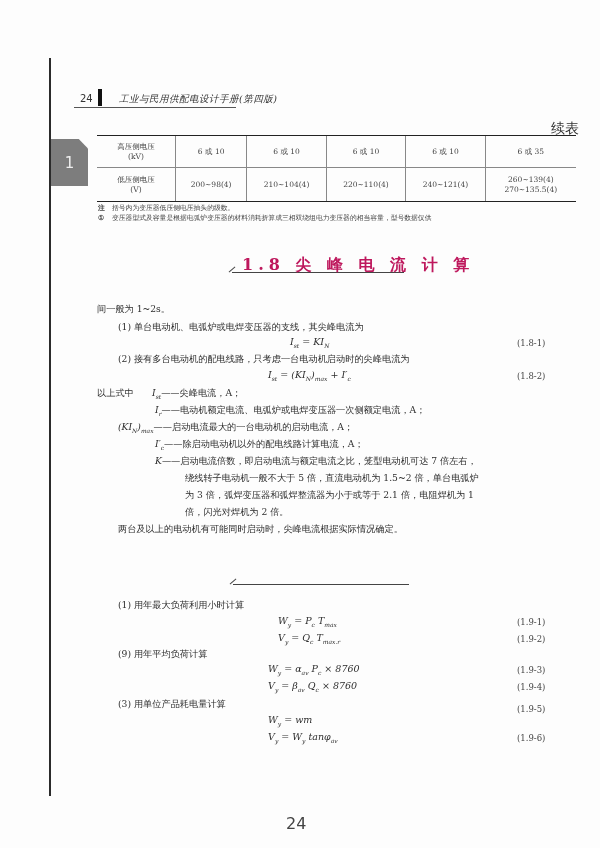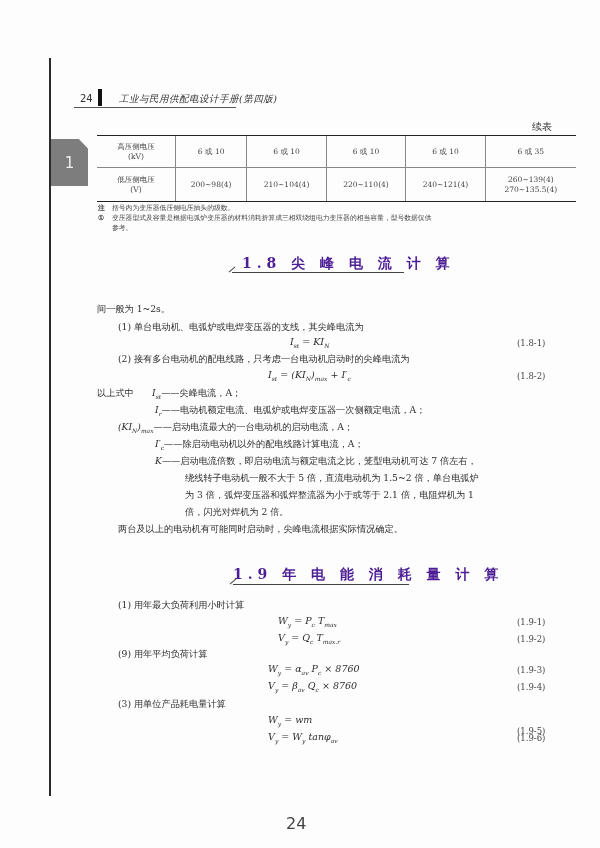--- a/index.html
+++ b/index.html
@@ -14,32 +14,32 @@
     clip-path: polygon(0 0, 75% 0, 100% 20%, 100% 100%, 0 100%);
     color: #eeeeee; font-family: "DejaVu Sans", sans-serif; font-size: 15px;
     display: flex; align-items: center; justify-content: center;
   }
   .running-head { position: absolute; left: 74px; top: 92px; width: 162px; height: 16px; }
   .rh-pagenum { position: absolute; left: 6px; top: 1px; font-family: "DejaVu Sans", sans-serif; font-size: 10px; color: #333; }
   .rh-bar { position: absolute; left: 24px; top: -3px; width: 4px; height: 17px; background: #111; }
   .rh-title { position: absolute; left: 38px; top: 1px; font-size: 9.5px; font-style: italic; color: #333; white-space: nowrap; letter-spacing: 0.5px; margin-left: 7px; }
   .rh-rule { position: absolute; left: 0; top: 15px; width: 162px; height: 1px; background: #555; }
 
-  .cont-label { position: absolute; left: 532px; top: 120px; font-size: 10px; color: #333; }
+  .cont-label { position: absolute; left: 551px; top: 120px; font-size: 14px; color: #333; }
   table.data-table { position: absolute; left: 97px; top: 135px; width: 479px; border-collapse: collapse; font-size: 7.5px; color: #444; }
   table.data-table td { border-left: 1px solid #888; text-align: center; padding: 0; }
   table.data-table td:first-child { border-left: none; }
   table.data-table tr.r1 td { height: 31px; border-top: 1.5px solid #222; }
   table.data-table tr.r2 td { height: 33px; border-top: 1px solid #888; border-bottom: 1.5px solid #222; }
   .tbl-note { position: absolute; left: 98px; top: 203px; font-size: 6.8px; color: #444; line-height: 10px; width: 470px; }
   .tbl-note .n-row { display: flex; }
   .tbl-note .n-mark { width: 14px; flex: none; font-weight: bold; }
   .tbl-note .n-indent { padding-left: 14px; }
 
-  .section-title { position: absolute; font-weight: bold; font-size: 14px; color: #4c1d95; letter-spacing: 5px; white-space: nowrap; }
+  .section-title { position: absolute; font-weight: bold; font-size: 16px; color: #be185d; letter-spacing: 5px; white-space: nowrap; }
   .section-rule { position: absolute; height: 1px; background: #444; }
   .section-slash { position: absolute; width: 8px; height: 1px; background: #444; transform: rotate(-40deg); }
 
   .p { position: absolute; font-size: 9.2px; color: #2d2d2d; white-space: nowrap; line-height: 13px; }
   .eq { position: absolute; font-size: 9.5px; font-style: italic; color: #2d2d2d; white-space: nowrap; }
   .eqno { position: absolute; left: 517px; font-size: 8.5px; color: #444; white-space: nowrap; }
   .footer-num { position: absolute; left: 286px; top: 814px; font-family: "DejaVu Sans", sans-serif; font-size: 16px; color: #444; }
   .sym { font-style: italic; }
 </style>
 </head>
@@ -89,21 +89,20 @@
 
   <div class="tbl-note">
     <div class="n-row">
         <span class="n-mark">注</span>
         <span>括号内为变压器低压侧电压抽头的级数。</span>
       </div>
     <div class="n-row">
         <span class="n-mark">①</span>
         <span>变压器型式及容量是根据电弧炉变压器的材料消耗折算成三相双绕组电力变压器的相当容量，型号数据仅供</span>
       </div>
-    <div class="n-indent">参考。</div>
   </div>
 
   <div class="section-slash" style="left:228px;top:269px"></div>
   <div class="section-rule" style="left:232px;top:272px;width:172px"></div>
   <div class="section-title" style="left:242px;top:255px">1.8  尖 峰 电 流 计 算</div>
 
   <div class="p" style="left:97px;top:302px">间一般为 1~2s。</div>
   <div class="p" style="left:118px;top:320px">(1) 单台电动机、电弧炉或电焊变压器的支线，其尖峰电流为</div>
   <div class="eq" style="left:290px;top:336px">I<sub style="font-size:6px">st</sub> = KI<sub style="font-size:6px">N</sub></div>
   <div class="eqno" style="top:338px">(1.8-1)</div>
@@ -117,34 +116,33 @@
   <div class="p" style="left:118px;top:420px"><span class="sym">(KI<sub style="font-size:6px">N</sub>)<sub style="font-size:6px">max</sub></span><span>——启动电流最大的一台电动机的启动电流，A；</span></div>
   <div class="p" style="left:155px;top:437px"><span class="sym">I′<sub style="font-size:6px">c</sub></span><span>——除启动电动机以外的配电线路计算电流，A；</span></div>
   <div class="p" style="left:155px;top:454px"><span class="sym">K</span><span>——启动电流倍数，即启动电流与额定电流之比，笼型电动机可达 7 倍左右，</span></div>
   <div class="p" style="left:185px;top:471px">绕线转子电动机一般不大于 5 倍，直流电动机为 1.5~2 倍，单台电弧炉</div>
   <div class="p" style="left:185px;top:488px">为 3 倍，弧焊变压器和弧焊整流器为小于或等于 2.1 倍，电阻焊机为 1</div>
   <div class="p" style="left:185px;top:505px">倍，闪光对焊机为 2 倍。</div>
   <div class="p" style="left:118px;top:522px">两台及以上的电动机有可能同时启动时，尖峰电流根据实际情况确定。</div>
 
   <div class="section-slash" style="left:229px;top:581px"></div>
   <div class="section-rule" style="left:233px;top:584px;width:176px"></div>
-  <div class="section-title" style="left:233px;top:566px">1.9  年 电 能 消 耗 量 计 算</div>
 
   <div class="p" style="left:118px;top:598px">(1) 用年最大负荷利用小时计算</div>
   <div class="eq" style="left:278px;top:615px">W<sub style="font-size:6px">y</sub> = P<sub style="font-size:6px">c</sub> T<sub style="font-size:6px">max</sub></div>
   <div class="eqno" style="top:617px">(1.9-1)</div>
   <div class="eq" style="left:278px;top:632px">V<sub style="font-size:6px">y</sub> = Q<sub style="font-size:6px">c</sub> T<sub style="font-size:6px">max.r</sub></div>
   <div class="eqno" style="top:634px">(1.9-2)</div>
 
   <div class="p" style="left:118px;top:647px">(9) 用年平均负荷计算</div>
   <div class="eq" style="left:268px;top:663px">W<sub style="font-size:6px">y</sub> = α<sub style="font-size:6px">av</sub> P<sub style="font-size:6px">c</sub> × 8760</div>
   <div class="eqno" style="top:665px">(1.9-3)</div>
   <div class="eq" style="left:268px;top:680px">V<sub style="font-size:6px">y</sub> = β<sub style="font-size:6px">av</sub> Q<sub style="font-size:6px">c</sub> × 8760</div>
   <div class="eqno" style="top:682px">(1.9-4)</div>
 
   <div class="p" style="left:118px;top:697px">(3) 用单位产品耗电量计算</div>
   <div class="eq" style="left:268px;top:714px">W<sub style="font-size:6px">y</sub> = wm</div>
-  <div class="eqno" style="top:726px">(1.9-5)</div>
+  <div class="eqno" style="top:704px">(1.9-5)</div>
   <div class="eq" style="left:268px;top:731px">V<sub style="font-size:6px">y</sub> = W<sub style="font-size:6px">y</sub> tanφ<sub style="font-size:6px">av</sub></div>
   <div class="eqno" style="top:733px">(1.9-6)</div>
 
   <div class="footer-num">24</div>
 </div>
 
 </body></html>

